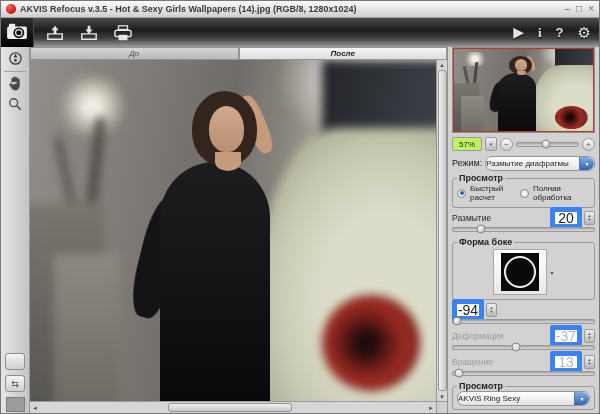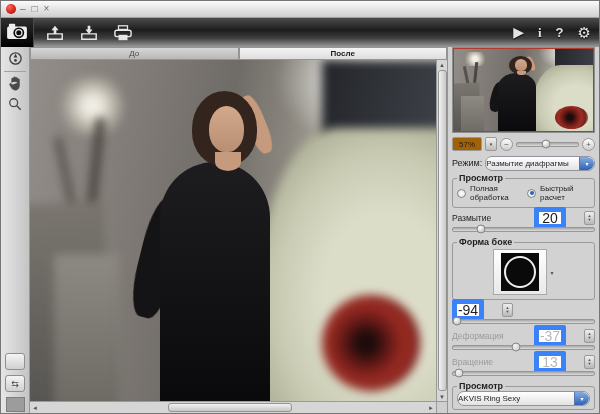--- a/index.html
+++ b/index.html
@@ -30,21 +30,21 @@
   .strip{width:29px;flex:0 0 auto;background:linear-gradient(90deg,#e6e6e6,#c4c4c4);border-right:1px solid #979797;display:flex;flex-direction:column;align-items:center;padding:3px 0 0;gap:3px;box-sizing:border-box;}
   .sbtn{width:20px;height:18px;display:flex;align-items:center;justify-content:center;font-size:11px;color:#3c3c3c;}
   .sdivider{width:22px;height:1px;background:#a2a2a2;}
   .sspacer{flex:1;}
   .sqbtn{width:18px;height:15px;border:1px solid #8f8f8f;border-radius:3px;background:linear-gradient(#f4f4f4,#d0d0d0);display:flex;align-items:center;justify-content:center;font-size:9px;color:#4a4a4a;margin-bottom:2px;}
   .graysq{width:17px;height:13px;background:#9c9c9c;border:1px solid #7e7e7e;margin-bottom:1px;}
 
   
   .center{flex:1;display:flex;flex-direction:column;min-width:0;}
   .tabs{height:13px;flex:0 0 auto;display:flex;}
-  .tab{flex:1;display:flex;align-items:center;justify-content:center;font-size:8px;color:#4a4a4a;background:linear-gradient(#d6d6d6,#b8b8b8);border:1px solid #949494;box-sizing:border-box;}
+  .tab{flex:1;display:flex;align-items:center;justify-content:center;font-size:8px;color:#4a4a4a;background:linear-gradient(#d6d6d6,#b8b8b8);border:1px solid #949494;box-sizing:border-box;font-style:italic;}
   .tab.active{background:linear-gradient(#f4f4f4,#dedede);color:#1d1d1d;font-weight:bold;}
   .canvas{flex:1;display:grid;grid-template-columns:1fr 11px;grid-template-rows:1fr 12px;min-height:0;}
   .photo{position:relative;overflow:hidden;background:#7c7membrane772;border:1px solid #8c8c8c;border-width:0 0 0 0;}
   .vscroll{background:#d6d6d6;border-left:1px solid #9a9a9a;display:flex;flex-direction:column;align-items:center;}
   .vscroll .arr{font-size:6px;color:#555;height:9px;display:flex;align-items:center;}
   .vthumb{flex:1;width:7px;margin:1px 0;background:linear-gradient(90deg,#f2f2f2,#c6c6c6);border:1px solid #949494;border-radius:3px;}
   .hscroll{background:#d6d6d6;border-top:1px solid #9a9a9a;position:relative;display:flex;align-items:center;justify-content:space-between;padding:0 2px;}
   .hscroll .arr{font-size:6px;color:#555;}
   .hthumb{position:absolute;left:34%;width:30%;top:1px;bottom:1px;background:linear-gradient(#f2f2f2,#c6c6c6);border:1px solid #949494;border-radius:3px;}
   .corner{background:#cfcfcf;border-left:1px solid #9a9a9a;border-top:1px solid #9a9a9a;}
@@ -70,39 +70,39 @@
   .photo .soft{filter:blur(5px);}
   .photo .figure{filter:blur(0.7px);}
 
   
   .panel{width:152px;flex:0 0 auto;background:#d2d2d2;border-left:1px solid #949494;display:flex;flex-direction:column;padding:0 4px;box-sizing:border-box;font-size:9px;color:#1e1e1e;min-height:0;}
   .panel-header{flex:0 0 auto;text-align:center;font-weight:bold;font-size:9px;padding:1px 0;}
   .thumbbox{flex:0 0 auto;height:84px;border:1px solid #8e8e8e;position:relative;overflow:hidden;background:#888;}
   .redframe{position:absolute;inset:0;border:1px solid #b23b2e;pointer-events:none;z-index:5;}
 
   .zoomrow{flex:0 0 auto;height:18px;display:flex;align-items:center;gap:3px;margin-top:2px;}
-  .zoomfield{width:28px;height:12px;background:#a16207;border:1px solid #999;border-radius:2px;font-size:8px;display:flex;align-items:center;justify-content:center;}
+  .zoomfield{width:28px;height:12px;background:#bef264;border:1px solid #999;border-radius:2px;font-size:8px;display:flex;align-items:center;justify-content:center;}
   .minibtn{width:10px;height:12px;background:linear-gradient(#f0f0f0,#bdbdbd);border:1px solid #999;border-radius:2px;font-size:5px;color:#444;display:flex;align-items:center;justify-content:center;}
   .circlebtn{width:11px;height:11px;border-radius:50%;background:linear-gradient(#fdfdfd,#cdcdcd);border:1px solid #979797;font-size:8px;color:#555;display:flex;align-items:center;justify-content:center;flex:0 0 auto;}
   .track{flex:1;height:3px;background:linear-gradient(#a8a8a8,#dcdcdc);border:1px solid #979797;border-radius:2px;position:relative;}
   .thumbdot{position:absolute;top:50%;width:9px;height:9px;border-radius:50%;background:radial-gradient(circle at 35% 30%,#ffffff,#b2b2b2);border:1px solid #868686;transform:translate(-50%,-50%);box-sizing:border-box;}
 
   .moderow{flex:0 0 auto;display:flex;align-items:center;gap:3px;margin-top:3px;height:14px;}
   .combo{flex:1;height:13px;background:linear-gradient(#ffffff,#e2e2e2);border:1px solid #94949c;border-radius:7px;display:flex;align-items:center;padding-left:0;font-size:8px;position:relative;overflow:hidden;}
   .combo .cap{position:absolute;right:0;top:0;bottom:0;width:14px;background:linear-gradient(#85aee2,#2f62b5);border-left:1px solid #57a;border-radius:0 7px 7px 0;display:flex;align-items:center;justify-content:center;color:#fff;font-size:6px;}
 
   fieldset.group{border:1px solid #9a9a9a;border-radius:3px;margin:3px 0 0;padding:0 4px 3px;flex:0 0 auto;}
   fieldset.group legend{font-size:9px;font-weight:bold;padding:0 2px;}
 
   .radio-row{display:flex;align-items:center;gap:4px;font-size:8px;}
   .radios{display:flex;justify-content:space-between;padding:1px 0 2px;}
   .radio{width:9px;height:9px;border-radius:50%;background:radial-gradient(#fff,#dcdcdc);border:1px solid #878787;position:relative;box-sizing:border-box;flex:0 0 auto;}
   .radio.sel::after{content:"";position:absolute;inset:1.5px;border-radius:50%;background:#2e63b8;}
 
-  .paramrow{flex:0 0 auto;display:flex;align-items:center;margin-top:3px;height:13px;gap:18px;}
+  .paramrow{flex:0 0 auto;display:flex;align-items:center;margin-top:3px;height:13px;gap:2px;}
   .paramrow .lbl{flex:1;font-size:8.5px;}
   .spin{width:22px;height:12px;background:#fff;border:5px solid #3b82f6;border-radius:2px;font-size:14px;display:flex;align-items:center;justify-content:center;}
   .spinbtns{width:9px;height:12px;background:linear-gradient(#eee,#b9b9b9);border:1px solid #999;border-radius:2px;display:flex;flex-direction:column;align-items:center;justify-content:center;font-size:4px;line-height:4px;color:#555;}
   .sliderrow{flex:0 0 auto;height:10px;display:flex;align-items:center;}
   .disabledrow .lbl{color:#9b9b9b;}
   .disabledrow .spin{color:#b8b8b8;}
   .disabledtrack .thumbdot{background:radial-gradient(circle at 35% 30%,#f4f4f4,#c9c9c9);}
 
   .bokehwrap{display:flex;align-items:center;justify-content:center;gap:3px;padding:2px 0 1px;}
   .bokehpanel{width:52px;height:44px;background:linear-gradient(#ffffff,#e9e9e9);border:1px solid #a8a8a8;display:flex;align-items:center;justify-content:center;}
@@ -110,20 +110,21 @@
   .shape::after{content:"";position:absolute;inset:3px;border:2px solid #eeeeee;border-radius:50%;}
   .shapedd{font-size:6px;color:#555;}
 </style>
 </head>
 <body>
 
 <div class="window">
 
   <div class="titlebar">
     <div class="logo"></div>
+    <div class="title">AKVIS Refocus v.3.5 - Hot &amp; Sexy Girls Wallpapers (14).jpg (RGB/8, 1280x1024)</div>
     <div class="winbtns">
       <span>–</span>
       <span>□</span>
       <span>×</span>
     </div>
   </div>
 
   <div class="toolbar">
     <div class="camera-btn">
       <span>
@@ -282,26 +283,26 @@
         <div class="combo">
           <span>Размытие диафрагмы</span>
           <span class="cap">▾</span>
         </div>
       </div>
 
       <fieldset class="group">
         <legend>Просмотр</legend>
         <div class="radios">
           <div class="radio-row">
+            <span class="radio sel"></span>
+            <span>Быстрый расчет</span>
+          </div>
+          <div class="radio-row">
             <span class="radio"></span>
             <span>Полная обработка</span>
-          </div>
-          <div class="radio-row">
-            <span class="radio sel"></span>
-            <span>Быстрый расчет</span>
           </div>
         </div>
       </fieldset>
 
       <div class="paramrow">
         <span class="lbl">Размытие</span>
         <div class="spin">20</div>
         <div class="spinbtns">
           <span>▲</span>
           <span>▼</span>

